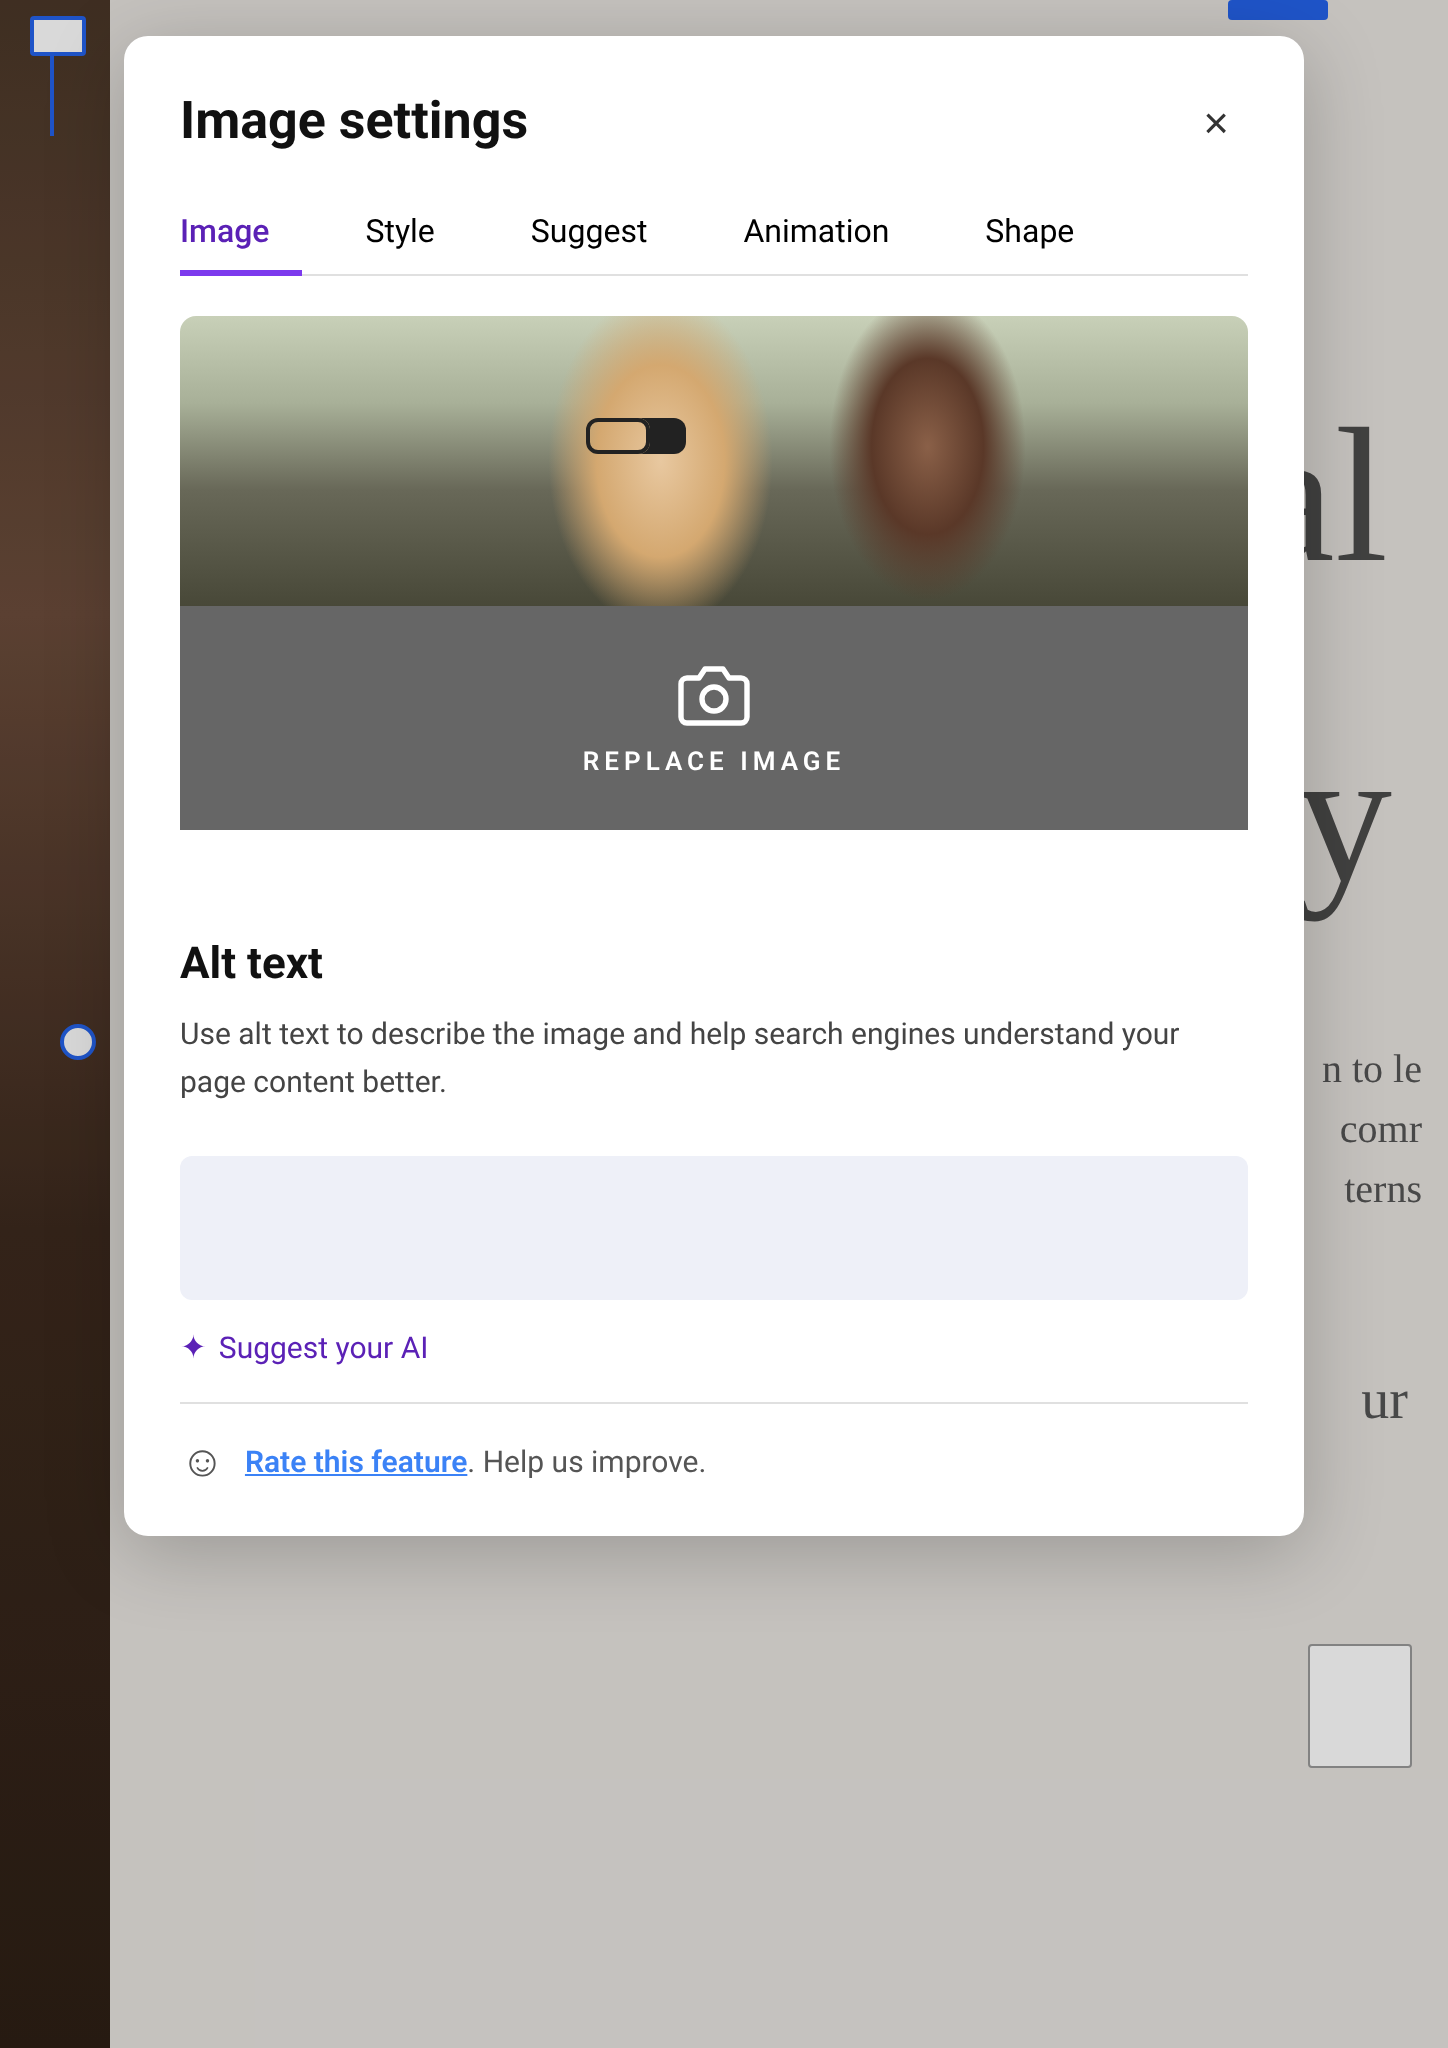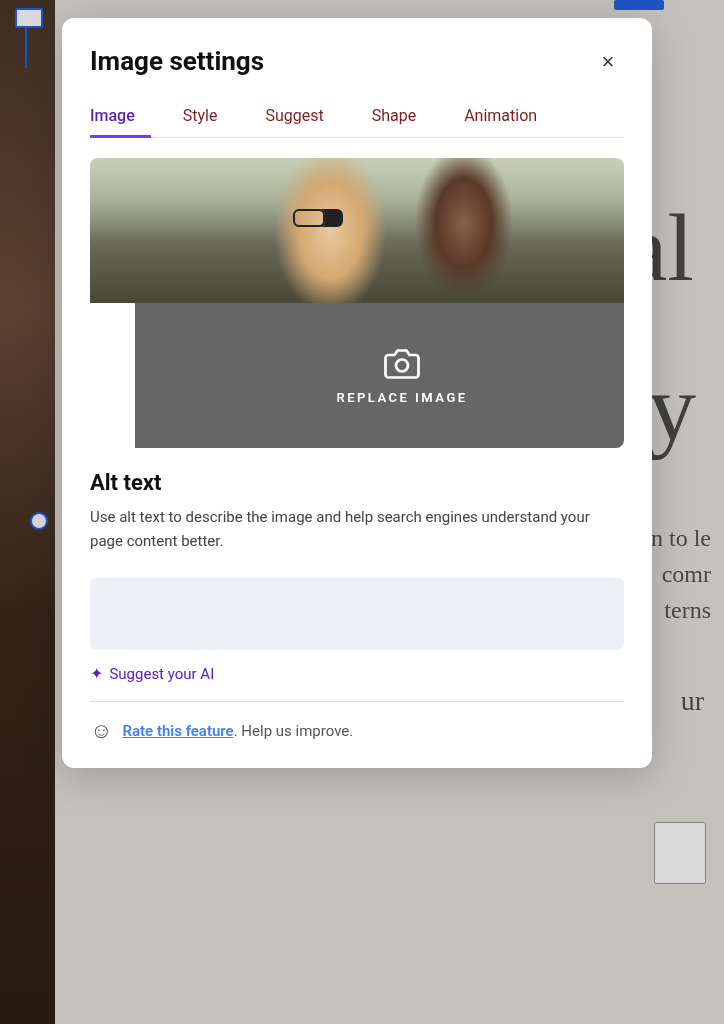--- a/index.html
+++ b/index.html
@@ -42,21 +42,21 @@
       font-family: Georgia, serif;
       color: #333;
       line-height: 1;
       opacity: 0.85;
     }
 
     .page-bg-subtext {
       position: absolute;
       right: 13px;
       top: 520px;
-      font-size: 24px;
+      font-size: 20px;
       font-family: Georgia, serif;
       color: #555;
       line-height: 1.5;
       text-align: right;
       max-width: 120px;
     }
 
     .page-bg-subtext2 {
       position: absolute;
       right: 20px;
@@ -171,21 +171,21 @@
     .tabs {
       display: flex;
       gap: 16px;
       border-bottom: 1px solid #e0e0e0;
       margin-bottom: 20px;
     }
 
     .tab {
       padding: 8px 16px 10px;
       font-size: 16px;
-      color: #7f1d1d;
+      color: #000000;
       cursor: pointer;
       border-bottom: 3px solid transparent;
       margin-bottom: -1px;
       white-space: nowrap;
     }
 
     .tab:first-child { padding-left: 0; }
 
     .tab.active {
       color: #5b21b6;
@@ -222,29 +222,28 @@
       top: 35%;
       width: 28px;
       height: 14px;
       border: 2.5px solid #222;
       border-radius: 6px;
       box-shadow: 18px 0 0 0 #222;
     }
 
     .image-bottom {
       width: 100%;
-      height: 145px;
+      height: 112px;
       background: rgba(0,0,0,0.60);
       display: flex;
       flex-direction: column;
       align-items: center;
       justify-content: center;
       gap: 8px;
       cursor: pointer;
-      margin-left: 45px;
     }
 
     .replace-label {
       color: white;
       font-size: 13px;
       font-weight: 600;
       letter-spacing: 2.5px;
     }
 
     
@@ -350,22 +349,22 @@
 
   <div class="modal-header">
     <span class="modal-title">Image settings</span>
     <button class="close-btn">×</button>
   </div>
 
   <div class="tabs">
     <div class="tab active">Image</div>
     <div class="tab">Style</div>
     <div class="tab">Suggest</div>
+    <div class="tab">Animation</div>
     <div class="tab">Shape</div>
-    <div class="tab">Animation</div>
   </div>
 
   <div class="image-container">
     <div class="photo-sim"></div>
     <div class="image-bottom">
       <svg class="camera-svg" viewBox="0 0 24 24" fill="none" stroke="white" stroke-width="1.8" stroke-linecap="round" stroke-linejoin="round">
         <path d="M23 19a2 2 0 0 1-2 2H3a2 2 0 0 1-2-2V8a2 2 0 0 1 2-2h4l2-3h6l2 3h4a2 2 0 0 1 2 2z"></path>
         <circle cx="12" cy="13" r="4"></circle>
       </svg>
       <span class="replace-label">REPLACE IMAGE</span>

